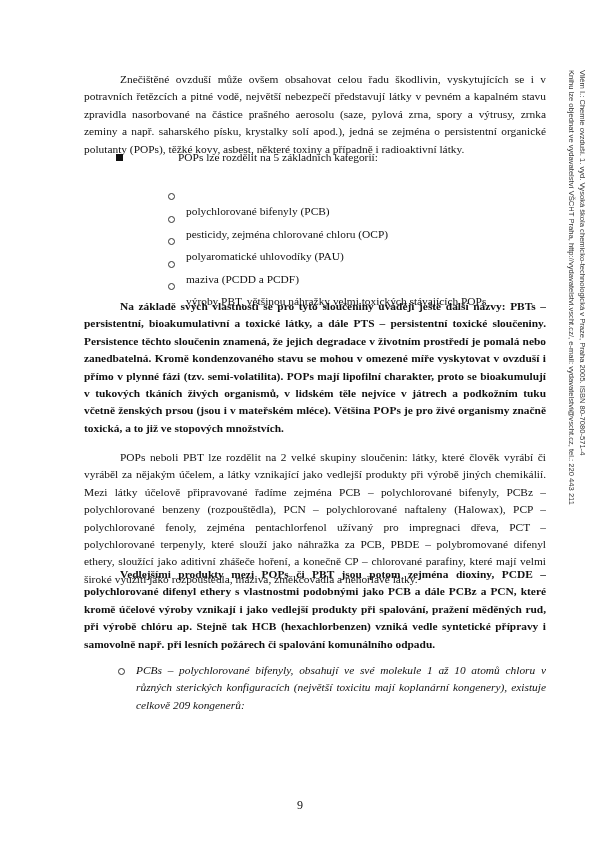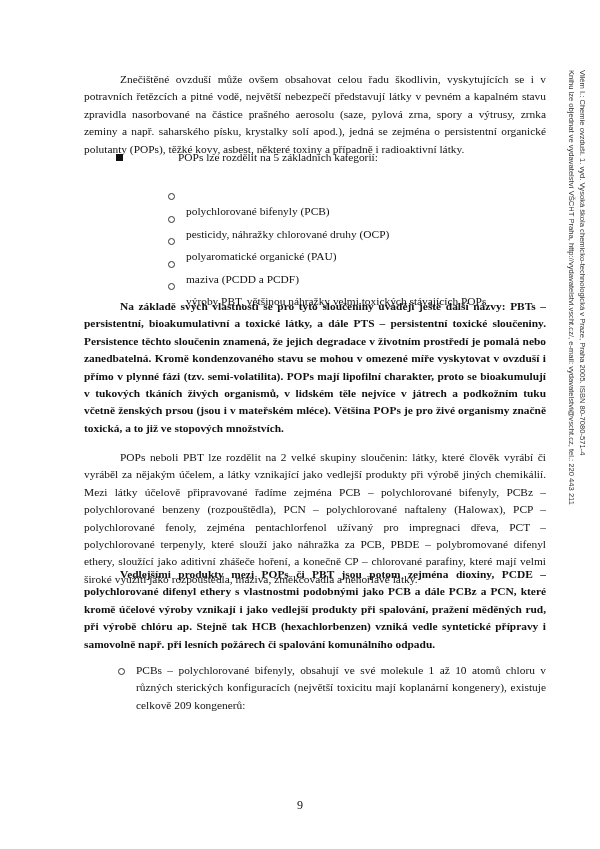--- a/index.html
+++ b/index.html
@@ -12,21 +12,21 @@
   .p2 { top: 298px; font-weight: bold; }
   .p3 { top: 449px; }
   .p4 { top: 566px; font-weight: bold; }
   .bullet-main { position: absolute; left: 116px; top: 149px; font-size: 11.4px; line-height: 17px; }
   .bullet-main .sq { position: absolute; left: 0; top: 5px; width: 7px; height: 7px; background: #111; }
   .bullet-main .txt { position: absolute; left: 31px; top: 0; white-space: nowrap; margin-left: 31px; }
   .sublist { position: absolute; left: 168px; top: 187px; margin: 0; padding: 0; list-style: none; }
   .sublist li { position: relative; height: 22.5px; font-size: 11.4px; line-height: 17px; white-space: nowrap; }
   .circ { position: absolute; left: 0; top: 6px; width: 5px; height: 5px; border: 1px solid #333; border-radius: 50%; }
   .sublist .txt { position: absolute; left: 18px; top: 16px; }
-  .pcb-item { position: absolute; left: 118px; top: 662px; width: 428px; font-size: 11.4px; line-height: 17.4px; }
+  .pcb-item { position: absolute; left: 118px; top: 662px; width: 428px; font-size: 11.4px; line-height: 17.4px; font-style: italic; }
   .pcb-item .circ { left: 0; top: 6px; }
   .pcb-item .txt { margin-left: 18px; display: block; text-align: justify; }
   .page-num { position: absolute; left: 0; width: 600px; top: 798px; text-align: center; font-size: 12px; }
   .side { position: absolute; left: 562px; top: 70px; width: 520px; height: 26px; transform-origin: 0 0;
           transform: translate(26px, 0) rotate(90deg);
           font-family: "Liberation Sans", "DejaVu Sans", sans-serif; font-size: 7.6px; line-height: 11px; color: #333; }
   .side div { white-space: nowrap; }
 </style>
 </head>
 <body>
@@ -40,25 +40,25 @@
     <span class="txt">POPs lze rozdělit na 5 základních kategorií:</span>
   </div>
 
   <ul class="sublist">
     <li>
         <span class="circ"></span>
         <span class="txt">polychlorované bifenyly (PCB)</span>
       </li>
     <li>
         <span class="circ"></span>
-        <span class="txt">pesticidy, náhražky chlorované druhy (OCP)</span>
+        <span class="txt">pesticidy, zejména chlorované chloru (OCP)</span>
       </li>
     <li>
         <span class="circ"></span>
-        <span class="txt">polyaromatické organické (PAU)</span>
+        <span class="txt">polyaromatické uhlovodíky (PAU)</span>
       </li>
     <li>
         <span class="circ"></span>
         <span class="txt">maziva (PCDD a PCDF)</span>
       </li>
     <li>
         <span class="circ"></span>
         <span class="txt">výroby PBT, většinou náhražky velmi toxických stávajících POPs</span>
       </li>
   </ul>

